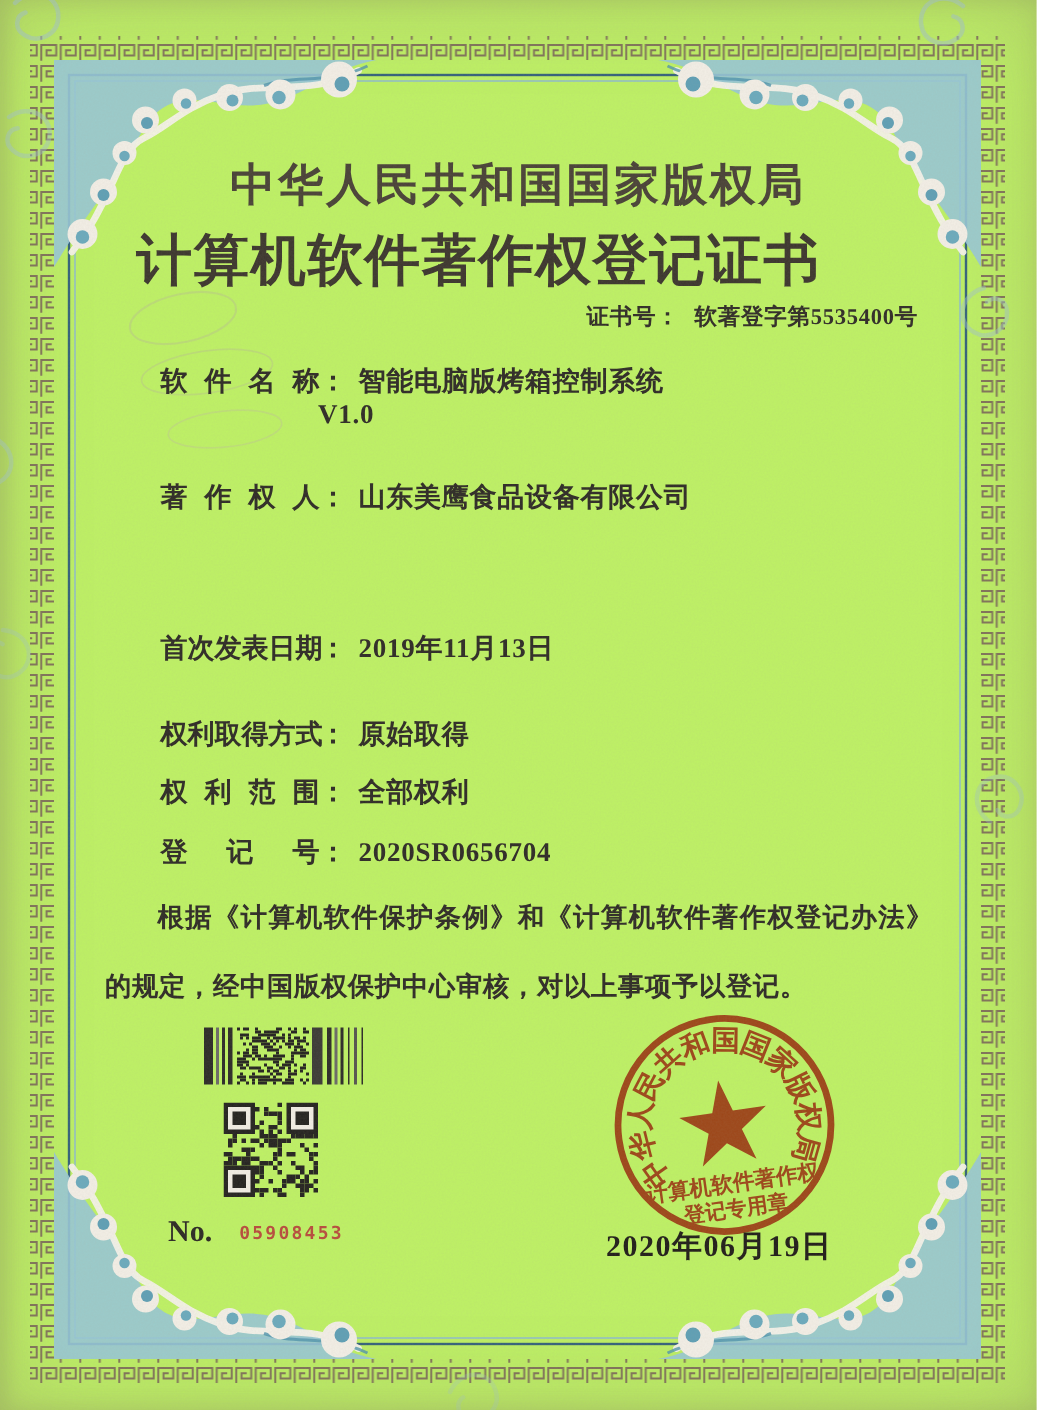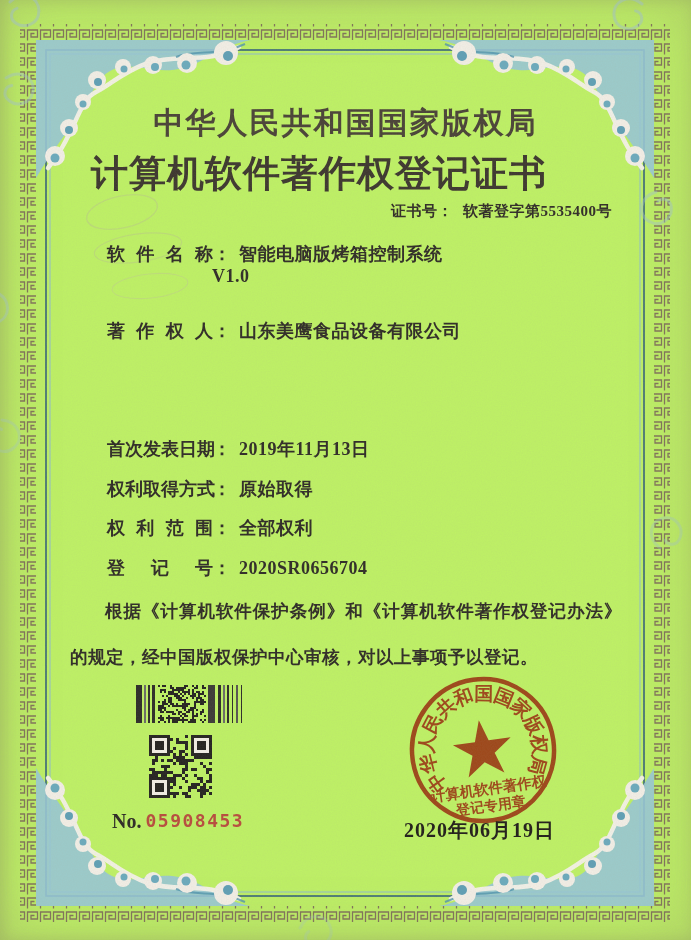--- a/index.html
+++ b/index.html
@@ -43,22 +43,22 @@
     position:absolute;left:70px;top:588px;width:552px;
     font-size:17.5px;font-weight:600;color:#2d2a25;
     line-height:46px;text-indent:2em;text-align:justify;letter-spacing:.5px;
   }
 
   .barcode{position:absolute;left:136px;top:684px;}
   .qrcode{position:absolute;left:149px;top:735px;}
 
   .serial{position:absolute;left:112px;top:810px;font-size:20px;font-weight:700;color:#2b2823;}
   .serial .num{
-    font-family:"DejaVu Sans Mono", monospace;font-size:18px;font-weight:700;
-    color:#b84b3c;letter-spacing:1.5px;margin-left:4px;position:relative;top:-1px;
+    font-family:"DejaVu Sans Mono", monospace;font-size:12px;font-weight:700;
+    color:#b84b3c;letter-spacing:1.5px;margin-left:18px;position:relative;top:-1px;
   }
 
   .seal{position:absolute;left:378px;top:645px;z-index:3;mix-blend-mode:multiply;opacity:.92;}
   .issue-date{
     position:absolute;left:404px;top:817px;z-index:2;
     font-size:20px;font-weight:700;color:#1f1c18;letter-spacing:1px;
   }
 </style>
 </head>
 <body>
@@ -146,21 +146,21 @@
     <div class="frow" style="top:242px">
       <span class="flabel">软件名称</span><span class="fcolon">：</span><span class="fvalue">智能电脑版烤箱控制系统</span>
     </div>
     <div class="fvalue2" style="top:266px">V1.0</div>
 
     <div class="frow" style="top:319px">
       <span class="flabel">著作权人</span><span class="fcolon">：</span><span class="fvalue">山东美鹰食品设备有限公司</span>
     </div>
 
 
-    <div class="frow" style="top:437px">
+    <div class="frow" style="top:420px">
       <span class="flabel">首次发表日期</span><span class="fcolon">：</span><span class="fvalue">2019年11月13日</span>
     </div>
 
     <div class="frow" style="top:516px">
       <span class="flabel">权利范围</span><span class="fcolon">：</span><span class="fvalue">全部权利</span>
     </div>
 
     <div class="frow" style="top:477px">
       <span class="flabel">权利取得方式</span><span class="fcolon">：</span><span class="fvalue">原始取得</span>
     </div>

